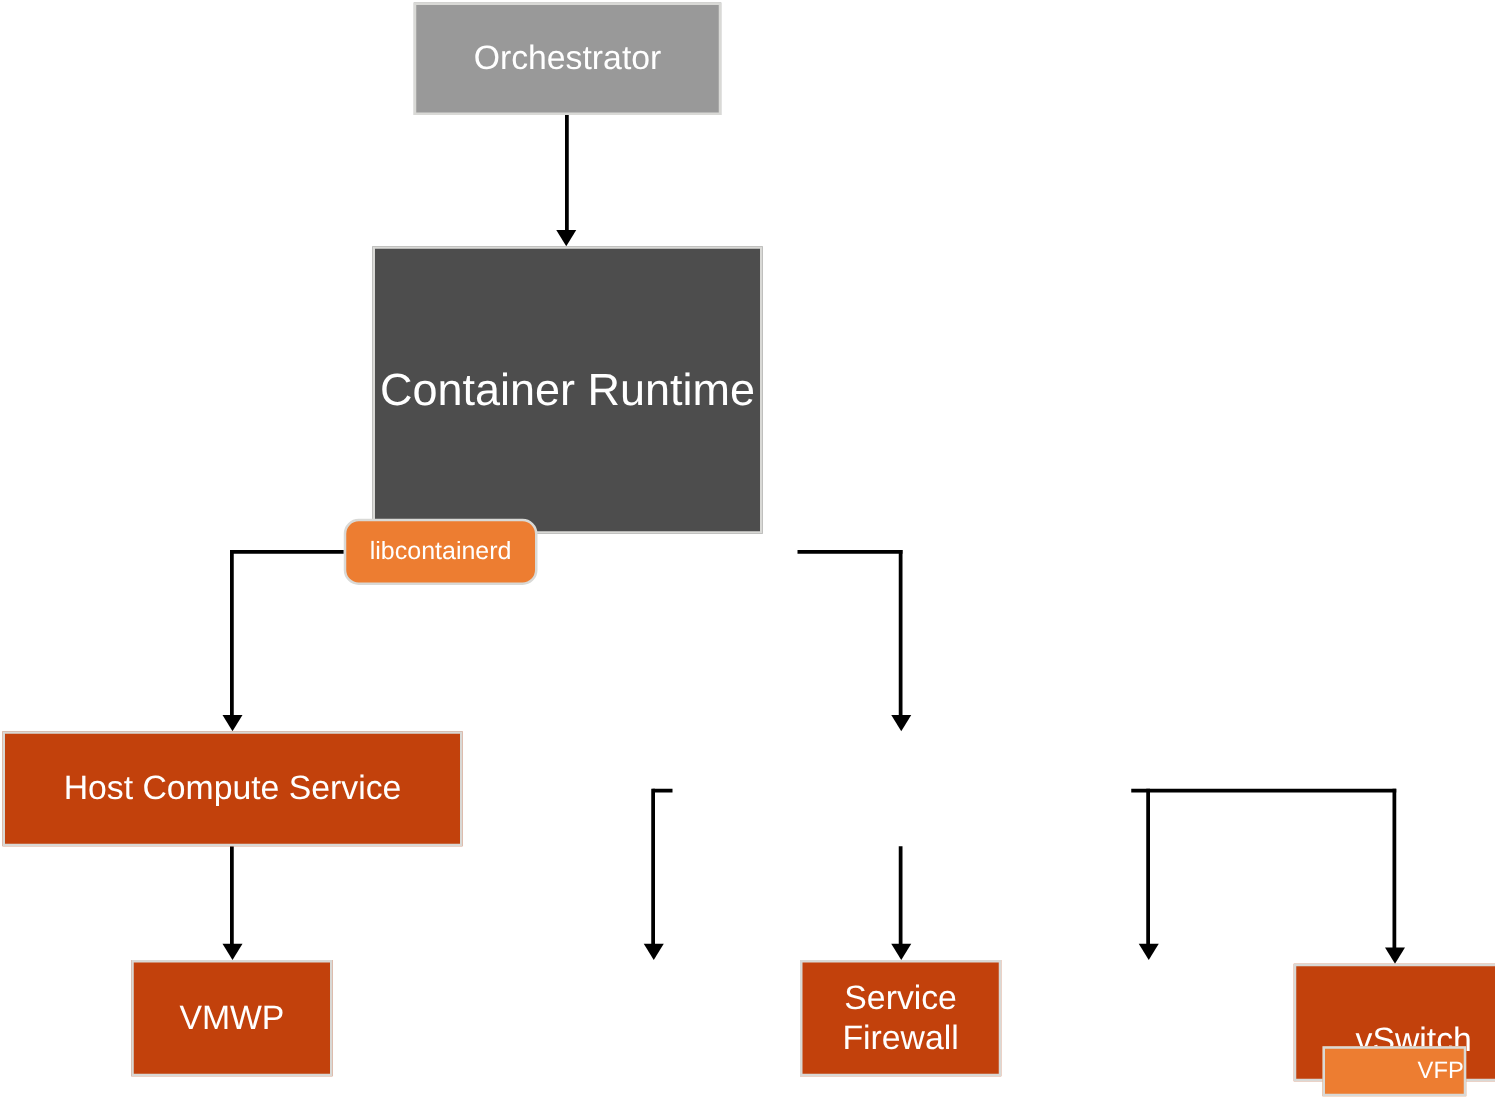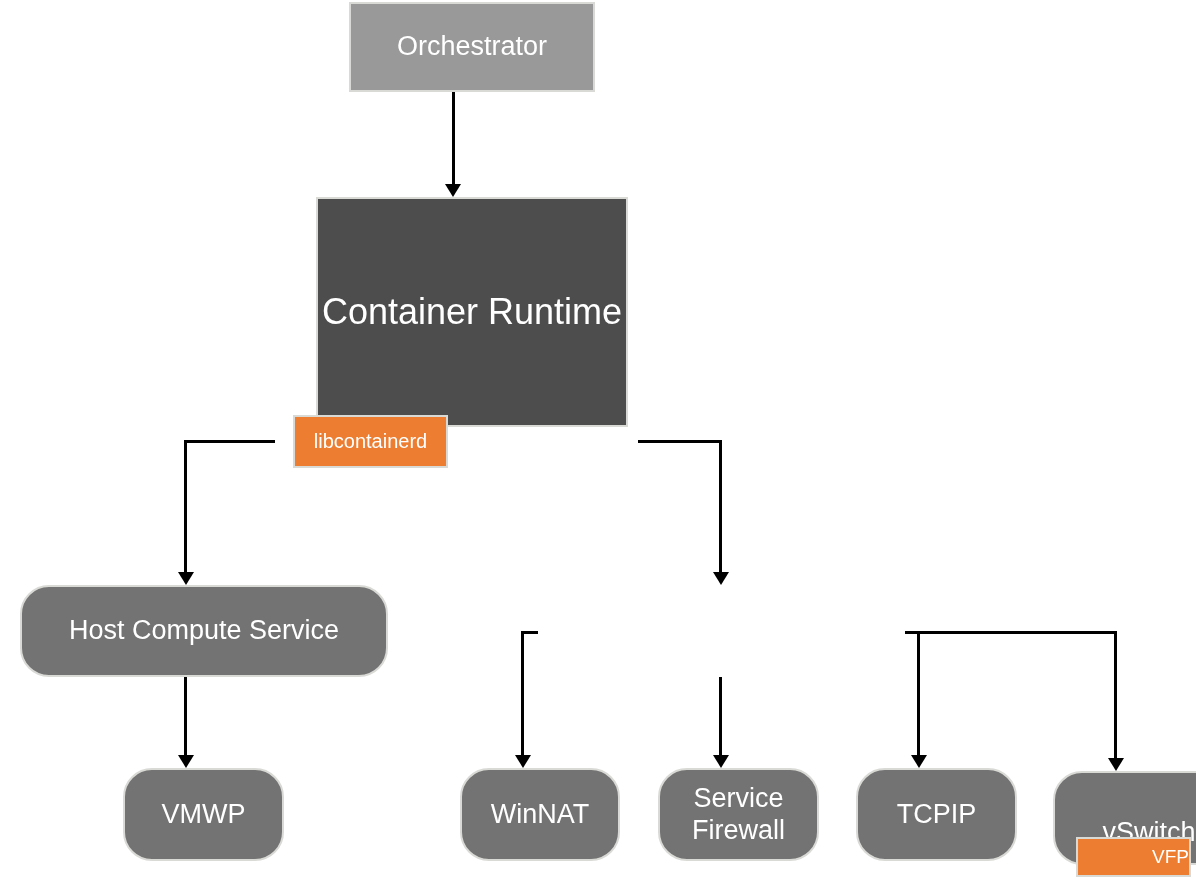--- a/index.html
+++ b/index.html
@@ -11,30 +11,29 @@
     overflow:hidden;
   }
   .node{
     position:absolute;
     box-sizing:border-box;
     display:flex;align-items:center;justify-content:center;
     text-align:center;
     color:#ffffff;
     border:2px solid #d9d9d6;
     z-index:1;
-    margin-left:18px;
   }
   .node .label{display:block;line-height:1.15;}
   .gray{background:#999999;}
   .dark{background:#4d4d4d;}
-  .blue{background:#737373;border-radius:29px;}
+  .blue{background:#c2410c;}
   .orange{background:#ed7d31;z-index:2;}
   .fs-main{font-size:27px;}
   .fs-big{font-size:36px;}
-  .fs-small{font-size:20px;}
+  .fs-small{font-size:20px;border-radius:12px;}
   .fs-tiny{font-size:19px;justify-content:flex-end;}
   .hline{position:absolute;height:3px;background:#000000;z-index:0;}
   .vline{position:absolute;width:3px;background:#000000;z-index:0;}
   .arrow-down{
     position:absolute;width:0;height:0;z-index:0;
     border-left:8px solid transparent;
     border-right:8px solid transparent;
     border-top:13px solid #000000;
   }
 </style>
@@ -85,31 +84,25 @@
 
   <div class="node blue fs-main" style="left:2px;top:585px;width:368px;height:92px">
     <span class="label">Host Compute Service</span>
   </div>
 
 
   <div class="node blue fs-main" style="left:105px;top:768px;width:161px;height:93px">
     <span class="label">VMWP</span>
   </div>
 
-  <div class="node blue fs-main" style="left:442px;top:768px;width:160px;height:93px">
-    <span class="label">WinNAT</span>
-  </div>
 
   <div class="node blue fs-main" style="left:640px;top:768px;width:161px;height:93px;padding:0 10px">
     <span class="label">Service Firewall</span>
   </div>
 
-  <div class="node blue fs-main" style="left:838px;top:768px;width:161px;height:93px">
-    <span class="label">TCPIP</span>
-  </div>
 
   <div class="node blue fs-main" style="left:1035px;top:771px;width:192px;height:94px;align-items:center;padding-top:29px">
     <span class="label">vSwitch</span>
   </div>
 
   <div class="node orange fs-tiny" style="left:1058px;top:837px;width:115px;height:40px">
     <span class="label">VFP</span>
   </div>
 
 </div>

